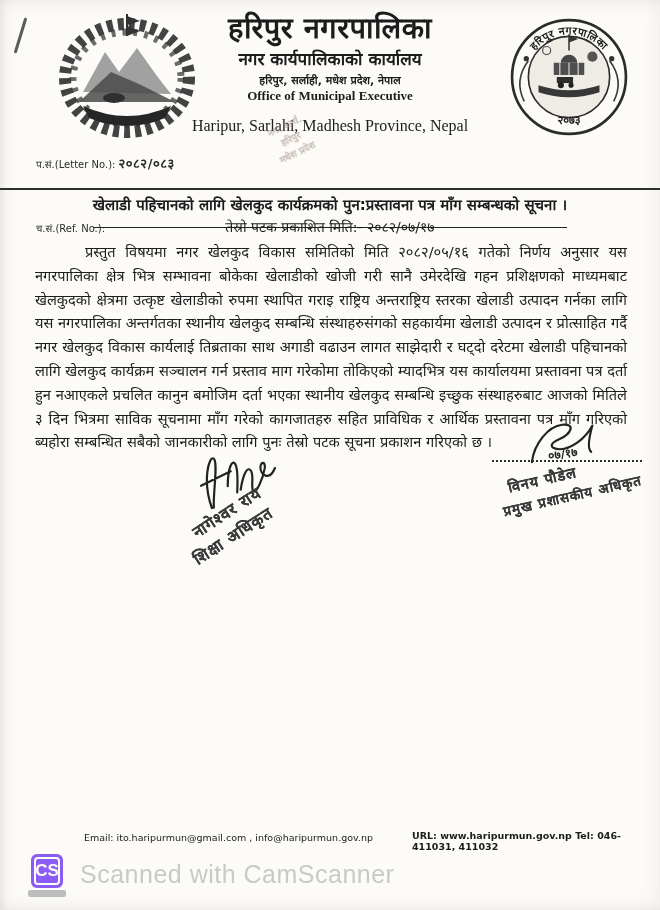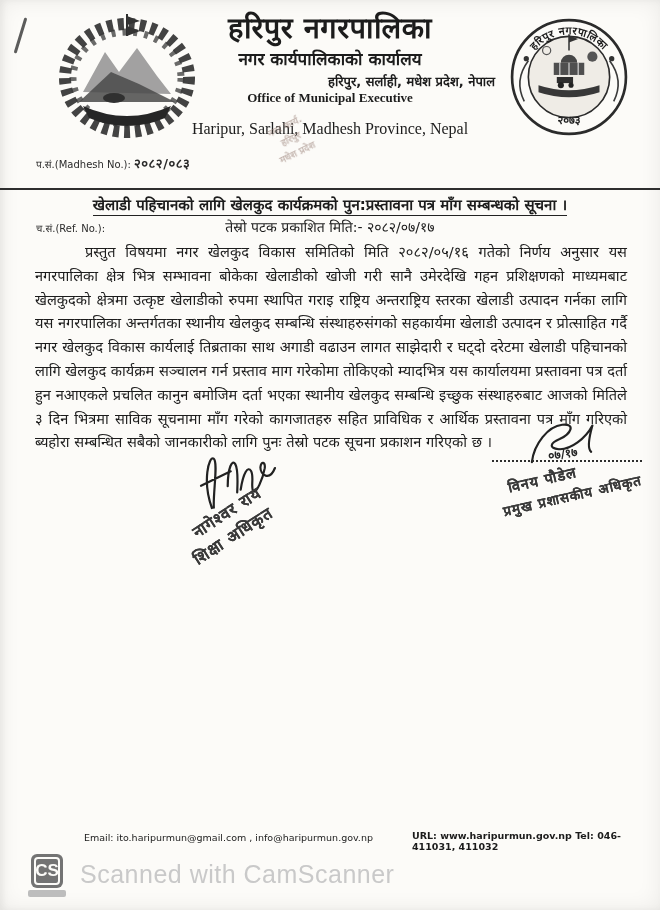--- a/index.html
+++ b/index.html
@@ -9,34 +9,34 @@
     font-family:"DejaVu Sans",sans-serif;
     box-shadow:inset 0 0 22px rgba(0,0,0,.07), inset 3px 0 6px rgba(0,0,0,.05);
   }
   .abs{position:absolute;}
   
   .pen-mark{left:19px;top:17px;width:3px;height:37px;background:#3f3f3f;transform:rotate(17deg);border-radius:2px;opacity:.85;}
   .emblem-left{left:52px;top:12px;width:150px;height:128px;}
   .header-center{left:165px;top:12px;width:330px;text-align:center;line-height:1.12;}
   .np-title{font-size:29px;font-weight:bold;letter-spacing:.5px;}
   .np-office{font-size:17px;font-weight:bold;margin-top:6px;}
-  .np-address{font-size:13px;font-weight:bold;margin-top:5px;text-align:right;}
+  .np-address{font-size:11px;font-weight:bold;margin-top:5px;}
   .en-title{font-family:"Liberation Serif","DejaVu Serif",serif;font-size:24px;font-weight:bold;letter-spacing:1px;margin-top:4px;}
   .en-office{font-family:"Liberation Serif","DejaVu Serif",serif;font-size:13px;font-weight:bold;margin-top:2px;}
   .en-address{font-family:"Liberation Serif","DejaVu Serif",serif;font-size:16px;margin-top:14px;}
   .seal-right{right:30px;top:16px;width:122px;height:122px;}
   .faint-stamp{left:236px;top:118px;width:110px;transform:rotate(-26deg);color:#9a8279;opacity:.55;font-size:9.5px;font-weight:bold;text-align:center;line-height:1.5;filter:blur(.4px);}
   
   .letter-no{left:36px;top:154px;font-size:10px;color:#2a2a2a;}
   .letter-no b{font-size:13px;letter-spacing:.5px;}
   .ref-no{left:36px;top:177px;font-size:10px;color:#2a2a2a;margin-top:44px;}
   .rule{left:0;top:188px;width:660px;border-top:2px solid #2e2e2e;}
   
   .subject{left:0;top:194px;width:660px;text-align:center;font-size:15px;font-weight:bold;}
-  .subject span{display:inline-block;border-bottom:1.6px solid #222;padding-bottom:1px;}
+  .subject span{display:inline-block;border-bottom:1.6px solid #222;padding-bottom:13px;}
   .published{left:0;top:217px;width:660px;text-align:center;font-size:14px;font-weight:normal;}
   
   .body-par{left:35px;top:240px;width:592px;font-size:14.6px;line-height:23.8px;text-align:justify;text-indent:50px;}
   .postscript{left:35px;top:432px;width:560px;font-size:13.8px;font-weight:bold;}
   
   .sig{color:#2e2e2e;}
   .sig-scribble{display:block;}
   .stamp-line{font-weight:bold;letter-spacing:1px;color:#3a3a3a;text-shadow:0 0 .6px #3a3a3a;white-space:nowrap;}
   .sig-left{left:170px;top:442px;width:180px;height:150px;}
   .sig-left .sig-scribble{transform:rotate(-12deg);margin-left:22px;}
@@ -47,21 +47,21 @@
   .sig-right .dotline{position:relative;width:150px;border-bottom:2.2px dotted #2e2e2e;margin-top:-6px;}
   .sig-right .sig-date{position:absolute;left:56px;top:-15px;font-size:12px;font-weight:bold;transform:rotate(-8deg);color:#222;}
   .sig-right .stamp{transform:rotate(-13deg);transform-origin:left top;margin:16px 0 0 14px;font-size:14.5px;line-height:1.5;}
   .sig-right .stamp-line.l2{margin-left:-10px;font-size:13.5px;}
   
   .footer-email{left:84px;top:832px;font-size:9.5px;font-weight:normal;color:#1b1b1b;}
   .footer-url{left:412px;top:830px;font-size:9.5px;font-weight:bold;color:#1b1b1b;}
   
   .watermark{left:28px;top:854px;display:flex;align-items:flex-start;gap:14px;}
   .cs-badge-wrap{display:flex;flex-direction:column;align-items:center;}
-  .cs-badge{position:relative;width:32px;height:34px;background:#737373;border-radius:6px;}
+  .cs-badge{position:relative;width:32px;height:34px;background:#8b5cf6;border-radius:6px;}
   .cs-badge .inner{position:absolute;inset:3px;border:2.5px solid #fcfbf8;border-radius:4px;display:flex;align-items:center;justify-content:center;font-family:"Liberation Sans",sans-serif;font-weight:bold;font-size:17px;color:#fcfbf8;}
   .cs-tab{width:38px;height:7px;background:#bdbdbd;border-radius:2px;margin-top:2px;}
   .cs-text{font-family:"Liberation Sans",sans-serif;font-size:25px;color:#c9c9c9;letter-spacing:.5px;margin-top:6px;}
 </style>
 </head>
 <body>
 
 <div id="page">
 
   <div class="abs pen-mark"></div>
@@ -119,21 +119,21 @@
     </svg>
   </div>
 
   <div class="abs faint-stamp">
     <div>नगर कार्य.</div>
     <div>हरिपुर</div>
     <div>मधेश प्रदेश</div>
   </div>
 
   <div class="abs letter-no">
-    <span>प.सं.(Madhesh No.):</span>
+    <span>प.सं.(Letter No.):</span>
     <b>२०८२/०८३</b>
   </div>
   <div class="abs ref-no">
     <span>च.सं.(Ref. No.):</span>
   </div>
 
   <div class="abs rule"></div>
 
   <div class="abs subject">
     <span>खेलाडी पहिचानको लागि खेलकुद कार्यक्रमको पुन:प्रस्तावना पत्र माँग सम्बन्धको सूचना ।</span>

